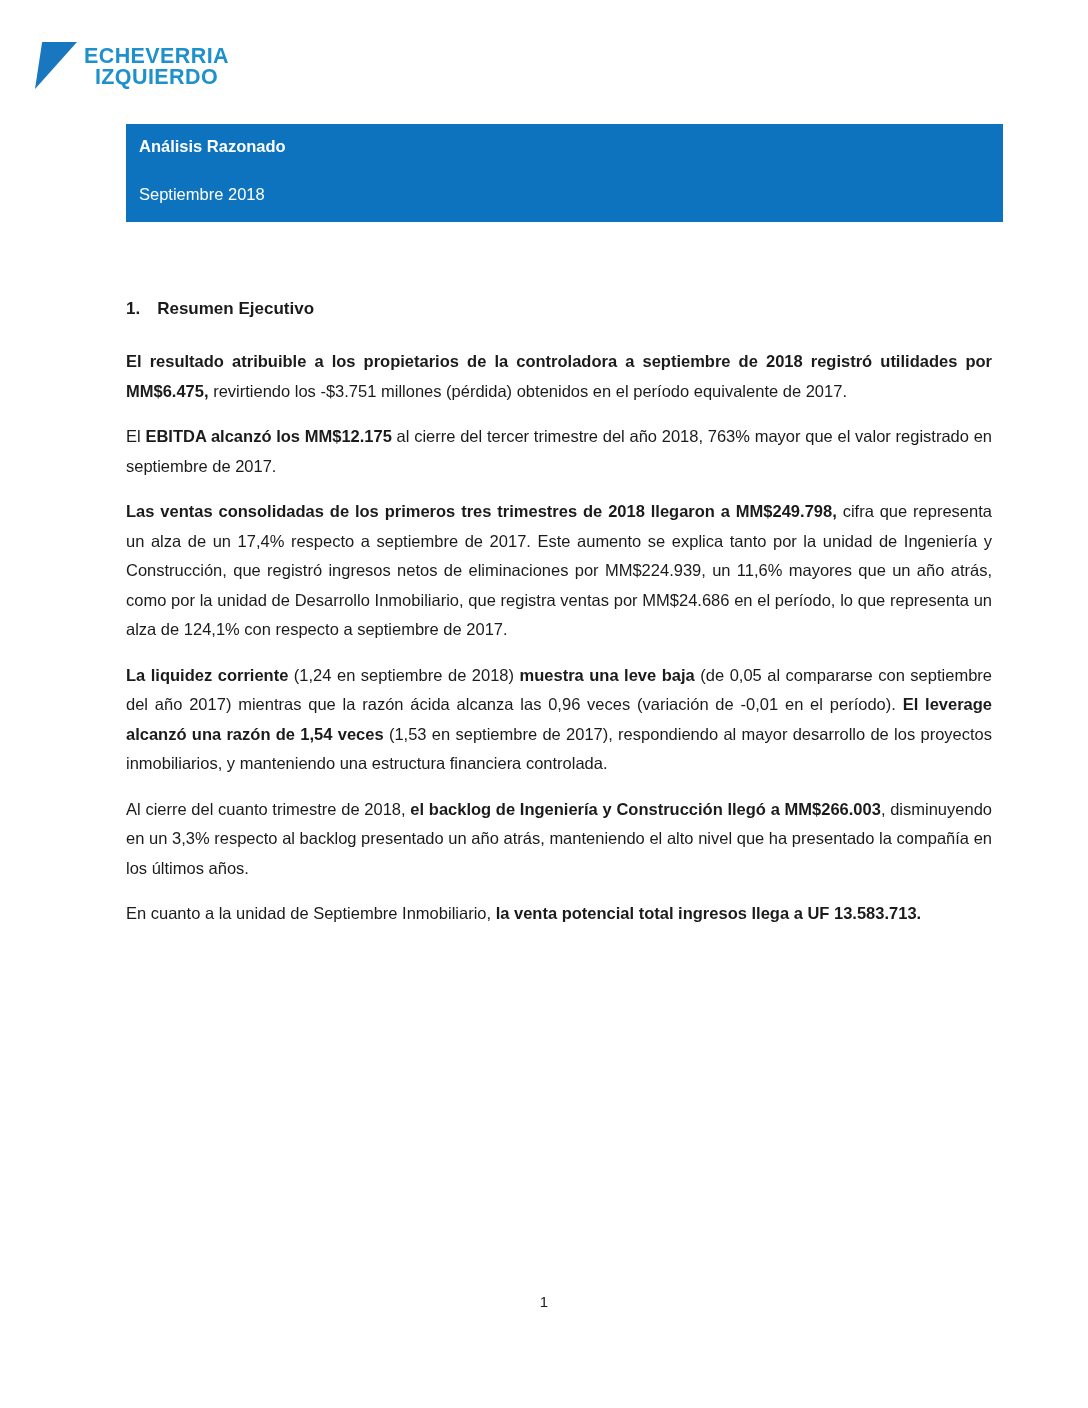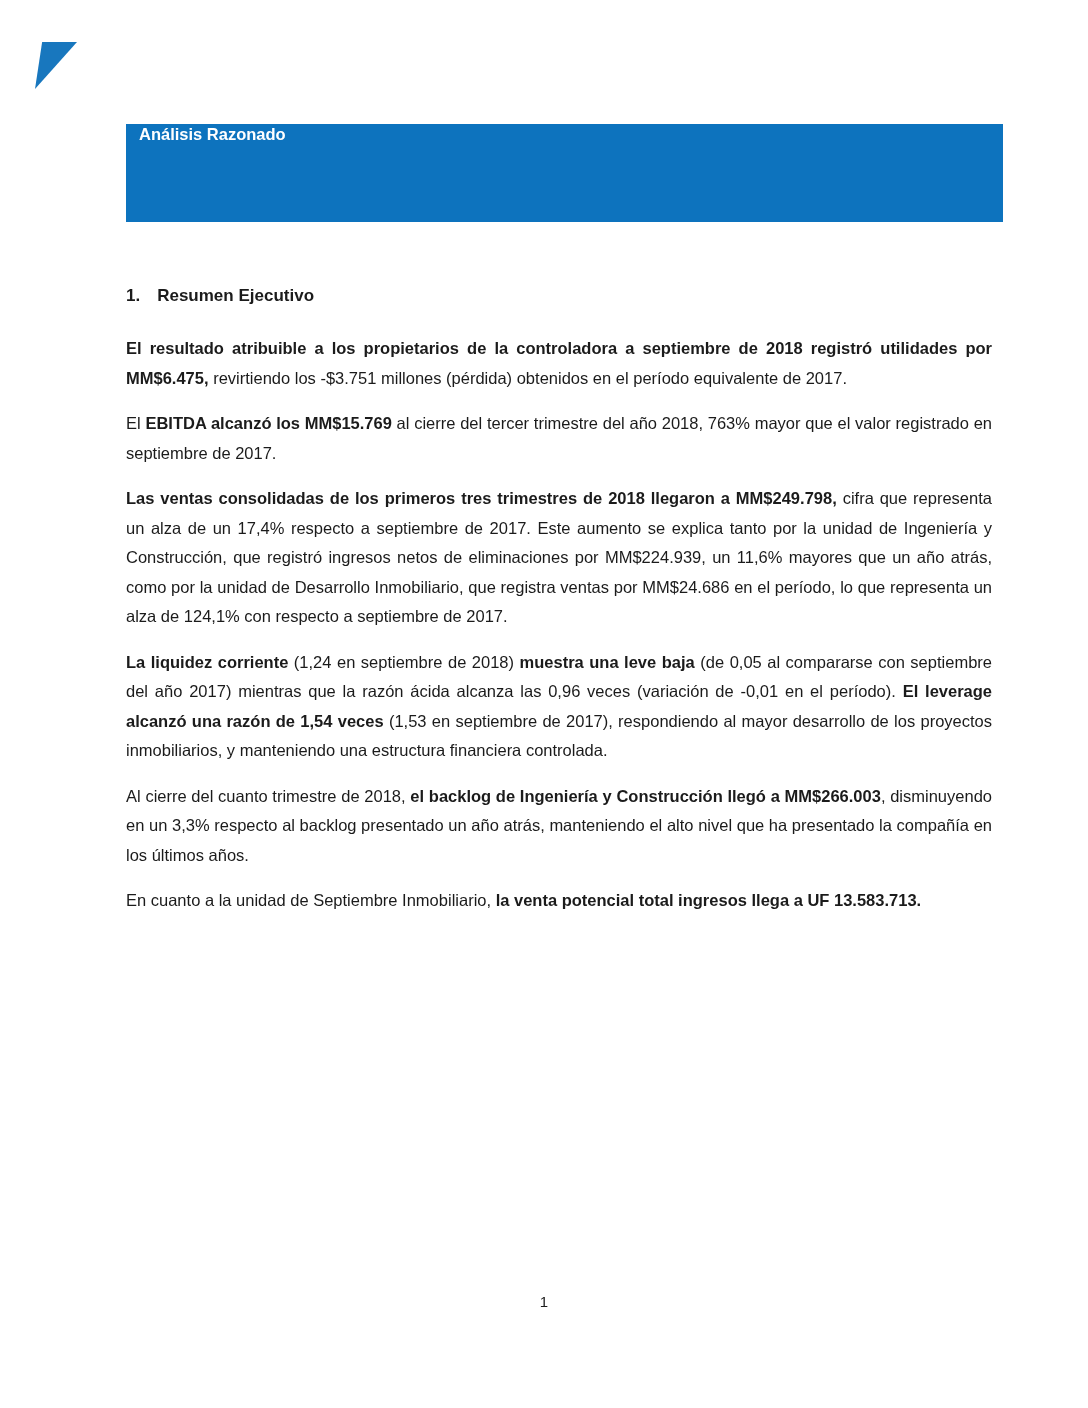--- a/index.html
+++ b/index.html
@@ -42,36 +42,36 @@
   
   .banner {
     position: absolute;
     left: 126px;
     top: 124px;
     width: 877px;
     height: 98px;
     background: #0D73BE;
     color: #ffffff;
     box-sizing: border-box;
-    padding: 1px 0 0 13px;
+    padding: 13px 0 0 13px;
   }
   .banner-title {
     font-size: 16.5px;
     font-weight: bold;
   }
   .banner-subtitle {
     font-size: 16.5px;
     margin-top: 29px;
   }
 
   
   .content {
     position: absolute;
     left: 126px;
-    top: 286px;
+    top: 299px;
     width: 866px;
     color: #1b1b1b;
   }
   .heading {
     font-size: 17px;
     font-weight: bold;
     margin: 0 0 28px 0;
     color: #1b1b1b;
   }
   .heading-number { margin-right: 17px; }
@@ -94,33 +94,38 @@
     color: #1b1b1b;
   }
 </style>
 </head>
 <body>
 
 <div class="page">
 
   <div class="logo">
     <div class="logo-triangle" style="background: rgb(24, 119, 190);"></div>
+    <div class="logo-text" style="color: rgb(30, 144, 204);">
+      <div>ECHEVERRIA</div>
+      <div>IZQUIERDO</div>
+    </div>
   </div>
 
   <div class="banner" style="background: rgb(13, 115, 190);">
     <div class="banner-title">Análisis Razonado</div>
+    <div class="banner-subtitle">Septiembre 2018</div>
   </div>
 
   <div class="content">
     <div class="heading">
       <span class="heading-number">1.</span><span>Resumen Ejecutivo</span>
     </div>
     <div>
         <p><b>El resultado atribuible a los propietarios de la controladora a septiembre de 2018 registró utilidades por MM$6.475,</b><span> revirtiendo los -$3.751 millones (pérdida) obtenidos en el período equivalente de 2017.</span></p>
-        <p><span>El </span><b>EBITDA alcanzó los MM$15.769</b><span> al cierre del tercer trimestre del año 2018, 763% mayor que el valor registrado en septiembre de 2017.</span></p>
+        <p><span>El </span><b>EBITDA alcanzó los MM$12.175</b><span> al cierre del tercer trimestre del año 2018, 763% mayor que el valor registrado en septiembre de 2017.</span></p>
         <p><b>Las ventas consolidadas de los primeros tres trimestres de 2018 llegaron a MM$249.798,</b><span> cifra que representa un alza de un 17,4% respecto a septiembre de 2017. Este aumento se explica tanto por la unidad de Ingeniería y Construcción, que registró ingresos netos de eliminaciones por MM$224.939, un 11,6% mayores que un año atrás, como por la unidad de Desarrollo Inmobiliario, que registra ventas por MM$24.686 en el período, lo que representa un alza de 124,1% con respecto a septiembre de 2017.</span></p>
         <p><b>La liquidez corriente </b><span>(1,24 en septiembre de 2018) </span><b>muestra una leve baja </b><span>(de 0,05 al compararse con septiembre del año 2017) mientras que la razón ácida alcanza las 0,96 veces (variación de -0,01 en el período). </span><b>El leverage alcanzó una razón de 1,54 veces </b><span>(1,53 en septiembre de 2017), respondiendo al mayor desarrollo de los proyectos inmobiliarios, y manteniendo una estructura financiera controlada.</span></p>
         <p><span>Al cierre del cuanto trimestre de 2018, </span><b>el backlog de Ingeniería y Construcción llegó a MM$266.003</b><span>, disminuyendo en un 3,3% respecto al backlog presentado un año atrás, manteniendo el alto nivel que ha presentado la compañía en los últimos años.</span></p>
         <p><span>En cuanto a la unidad de Septiembre Inmobiliario, </span><b>la venta potencial total ingresos llega a UF 13.583.713.</b></p>
       </div>
   </div>
 
   <div class="footer">
     <span>1</span>
   </div>

